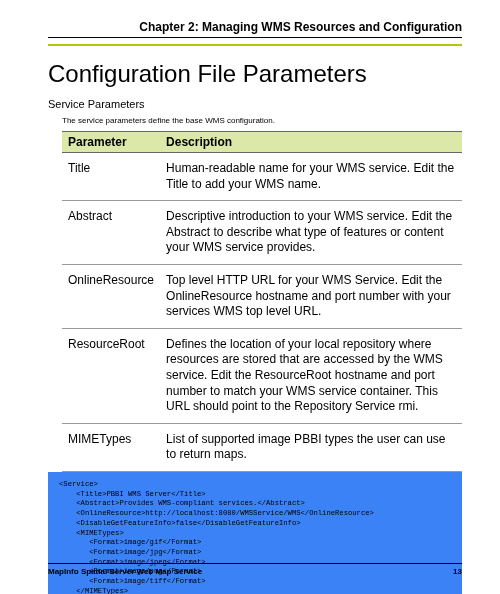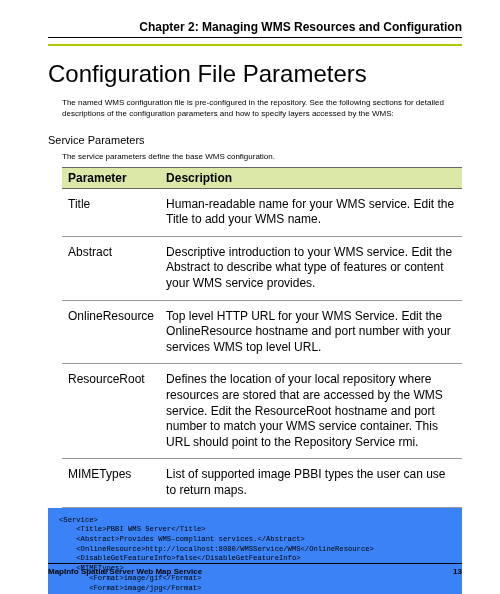--- a/index.html
+++ b/index.html
@@ -105,21 +105,20 @@
 </style>
 </head>
 <body>
 
 <div class="page">
   <div class="header-text">Chapter 2: Managing WMS Resources and Configuration</div>
   <hr class="header-rule">
   <hr class="accent-rule">
 
   <h1 class="h1">Configuration File Parameters</h1>
-  <p class="intro">The named WMS configuration file is pre-configured in the repository. See the following sections for detailed descriptions of the configuration parameters and how to specify layers accessed by the WMS:</p>
 
   <h2 class="h2">Service Parameters</h2>
   <p class="section-desc">The service parameters define the base WMS configuration.</p>
 
   <table class="params">
     <thead>
       <tr>
         <th>Parameter</th>
         <th>Description</th>
       </tr>

